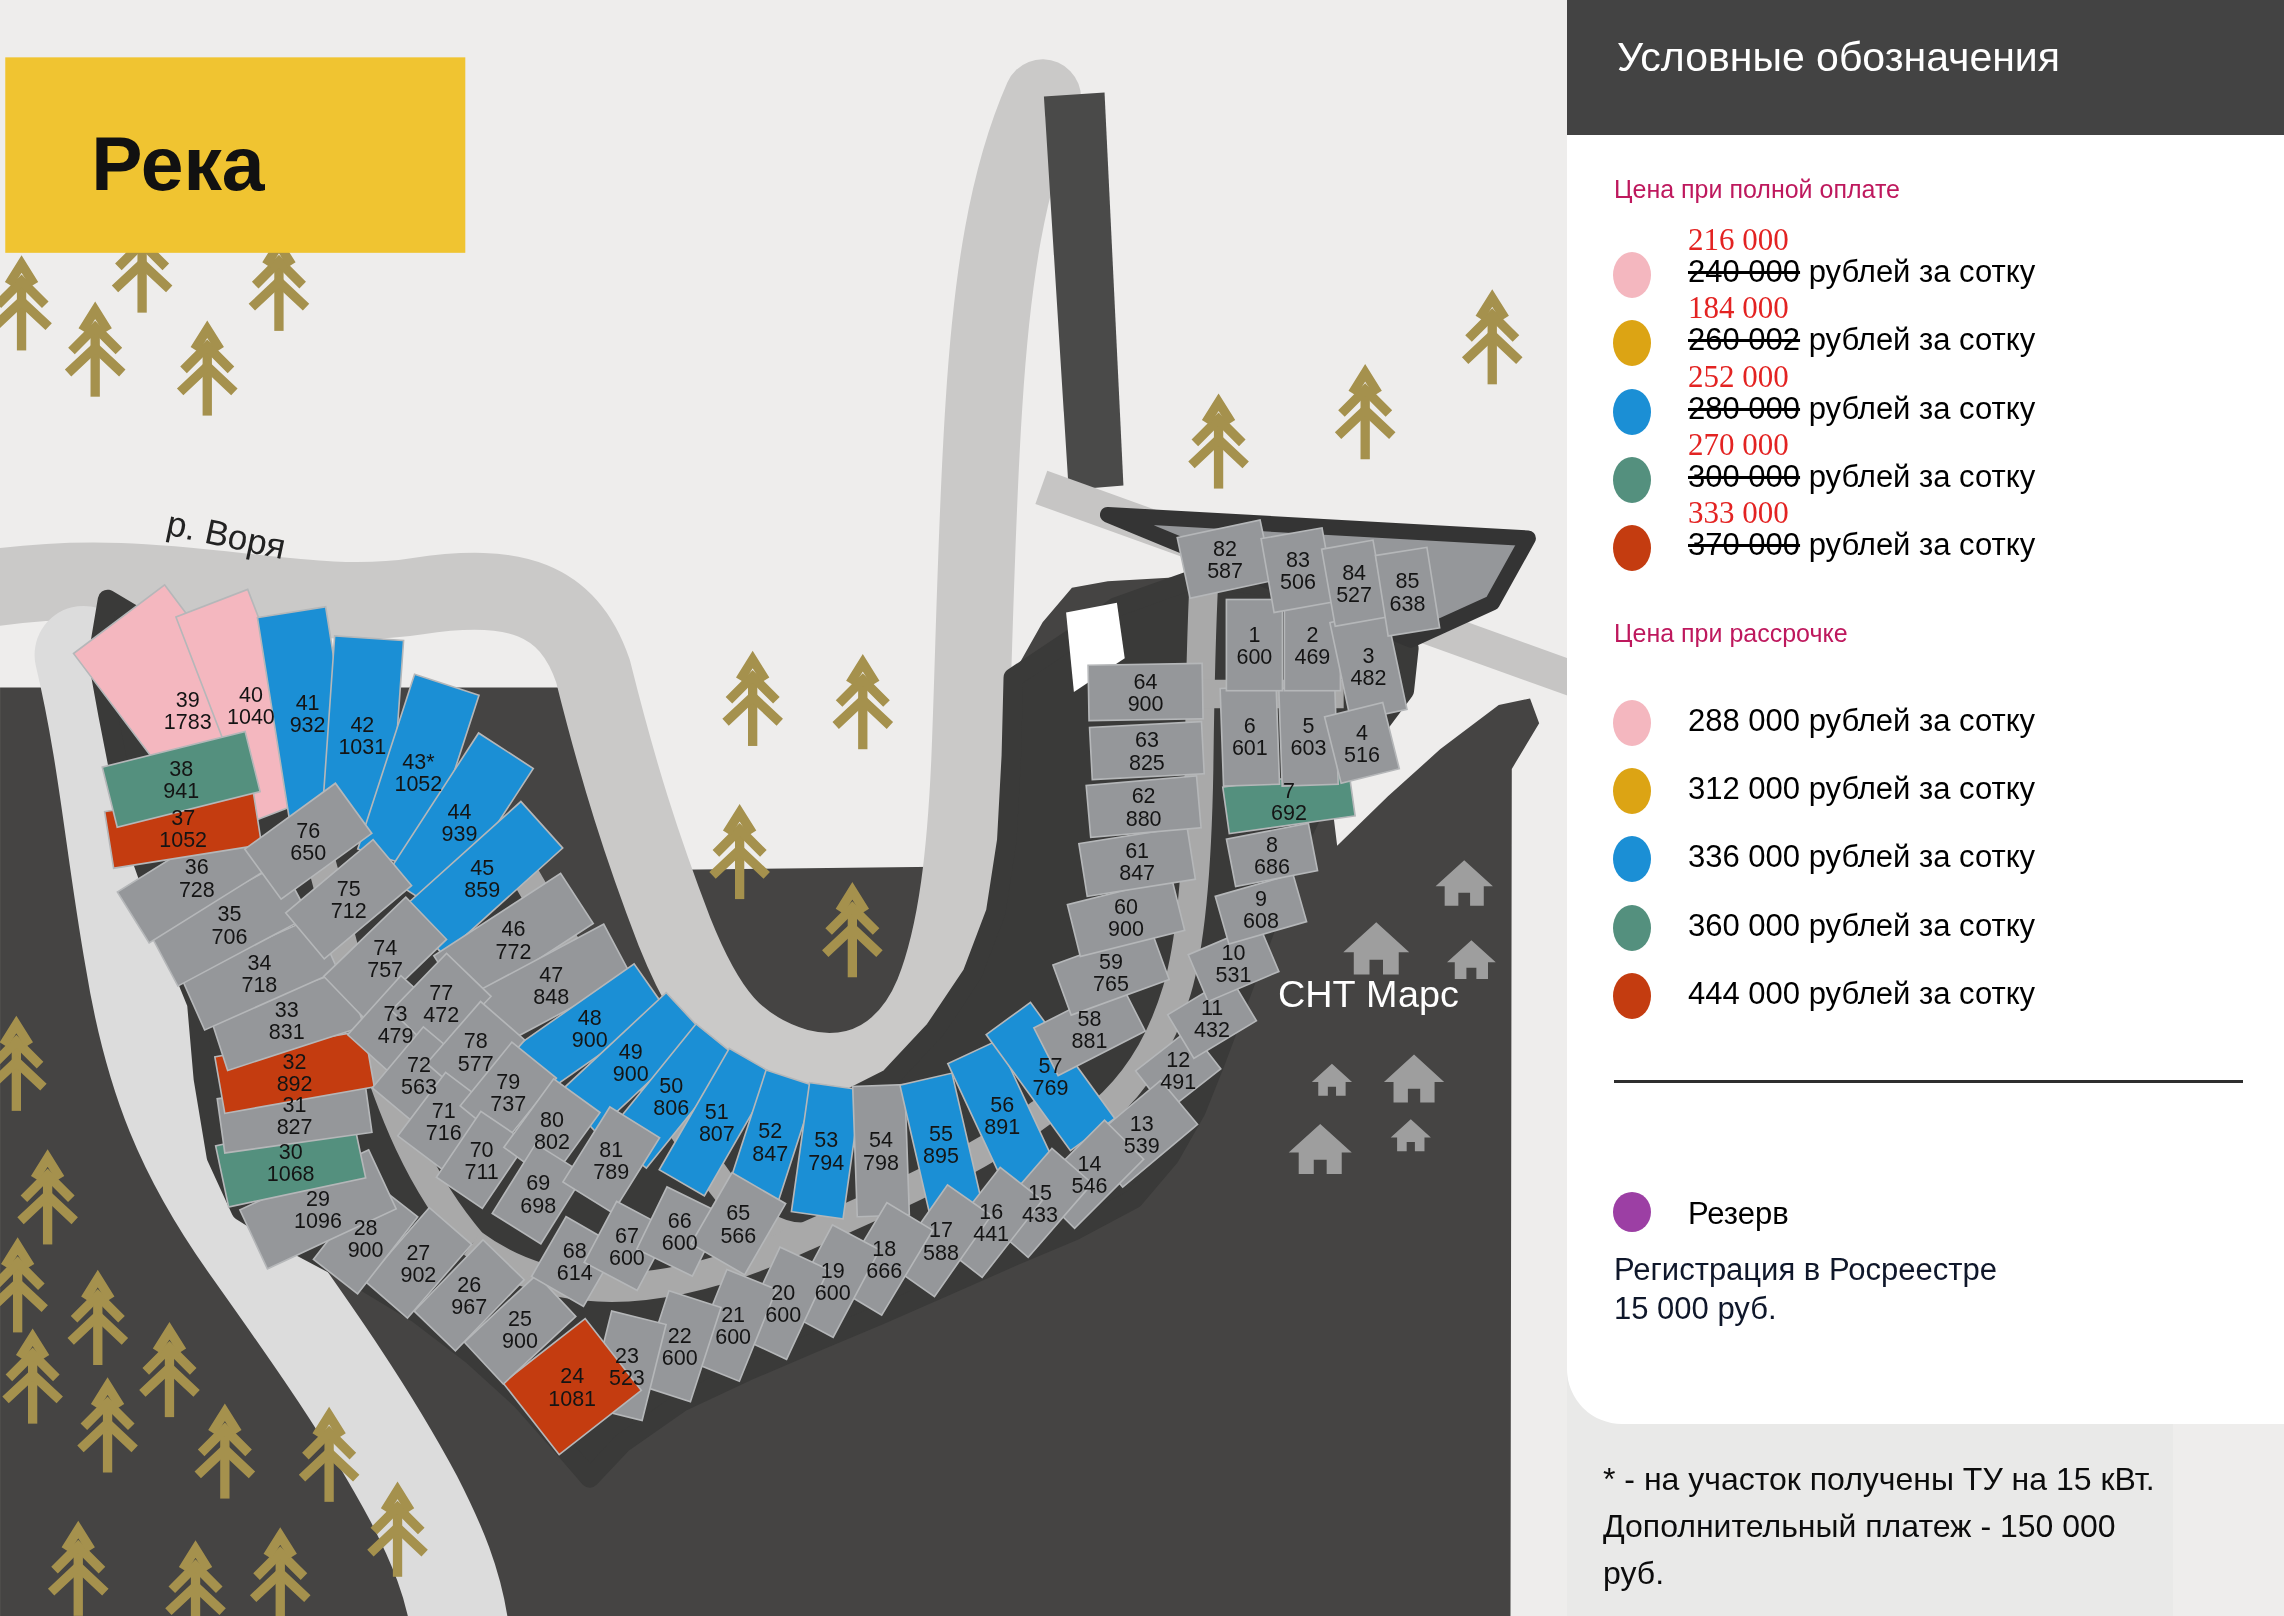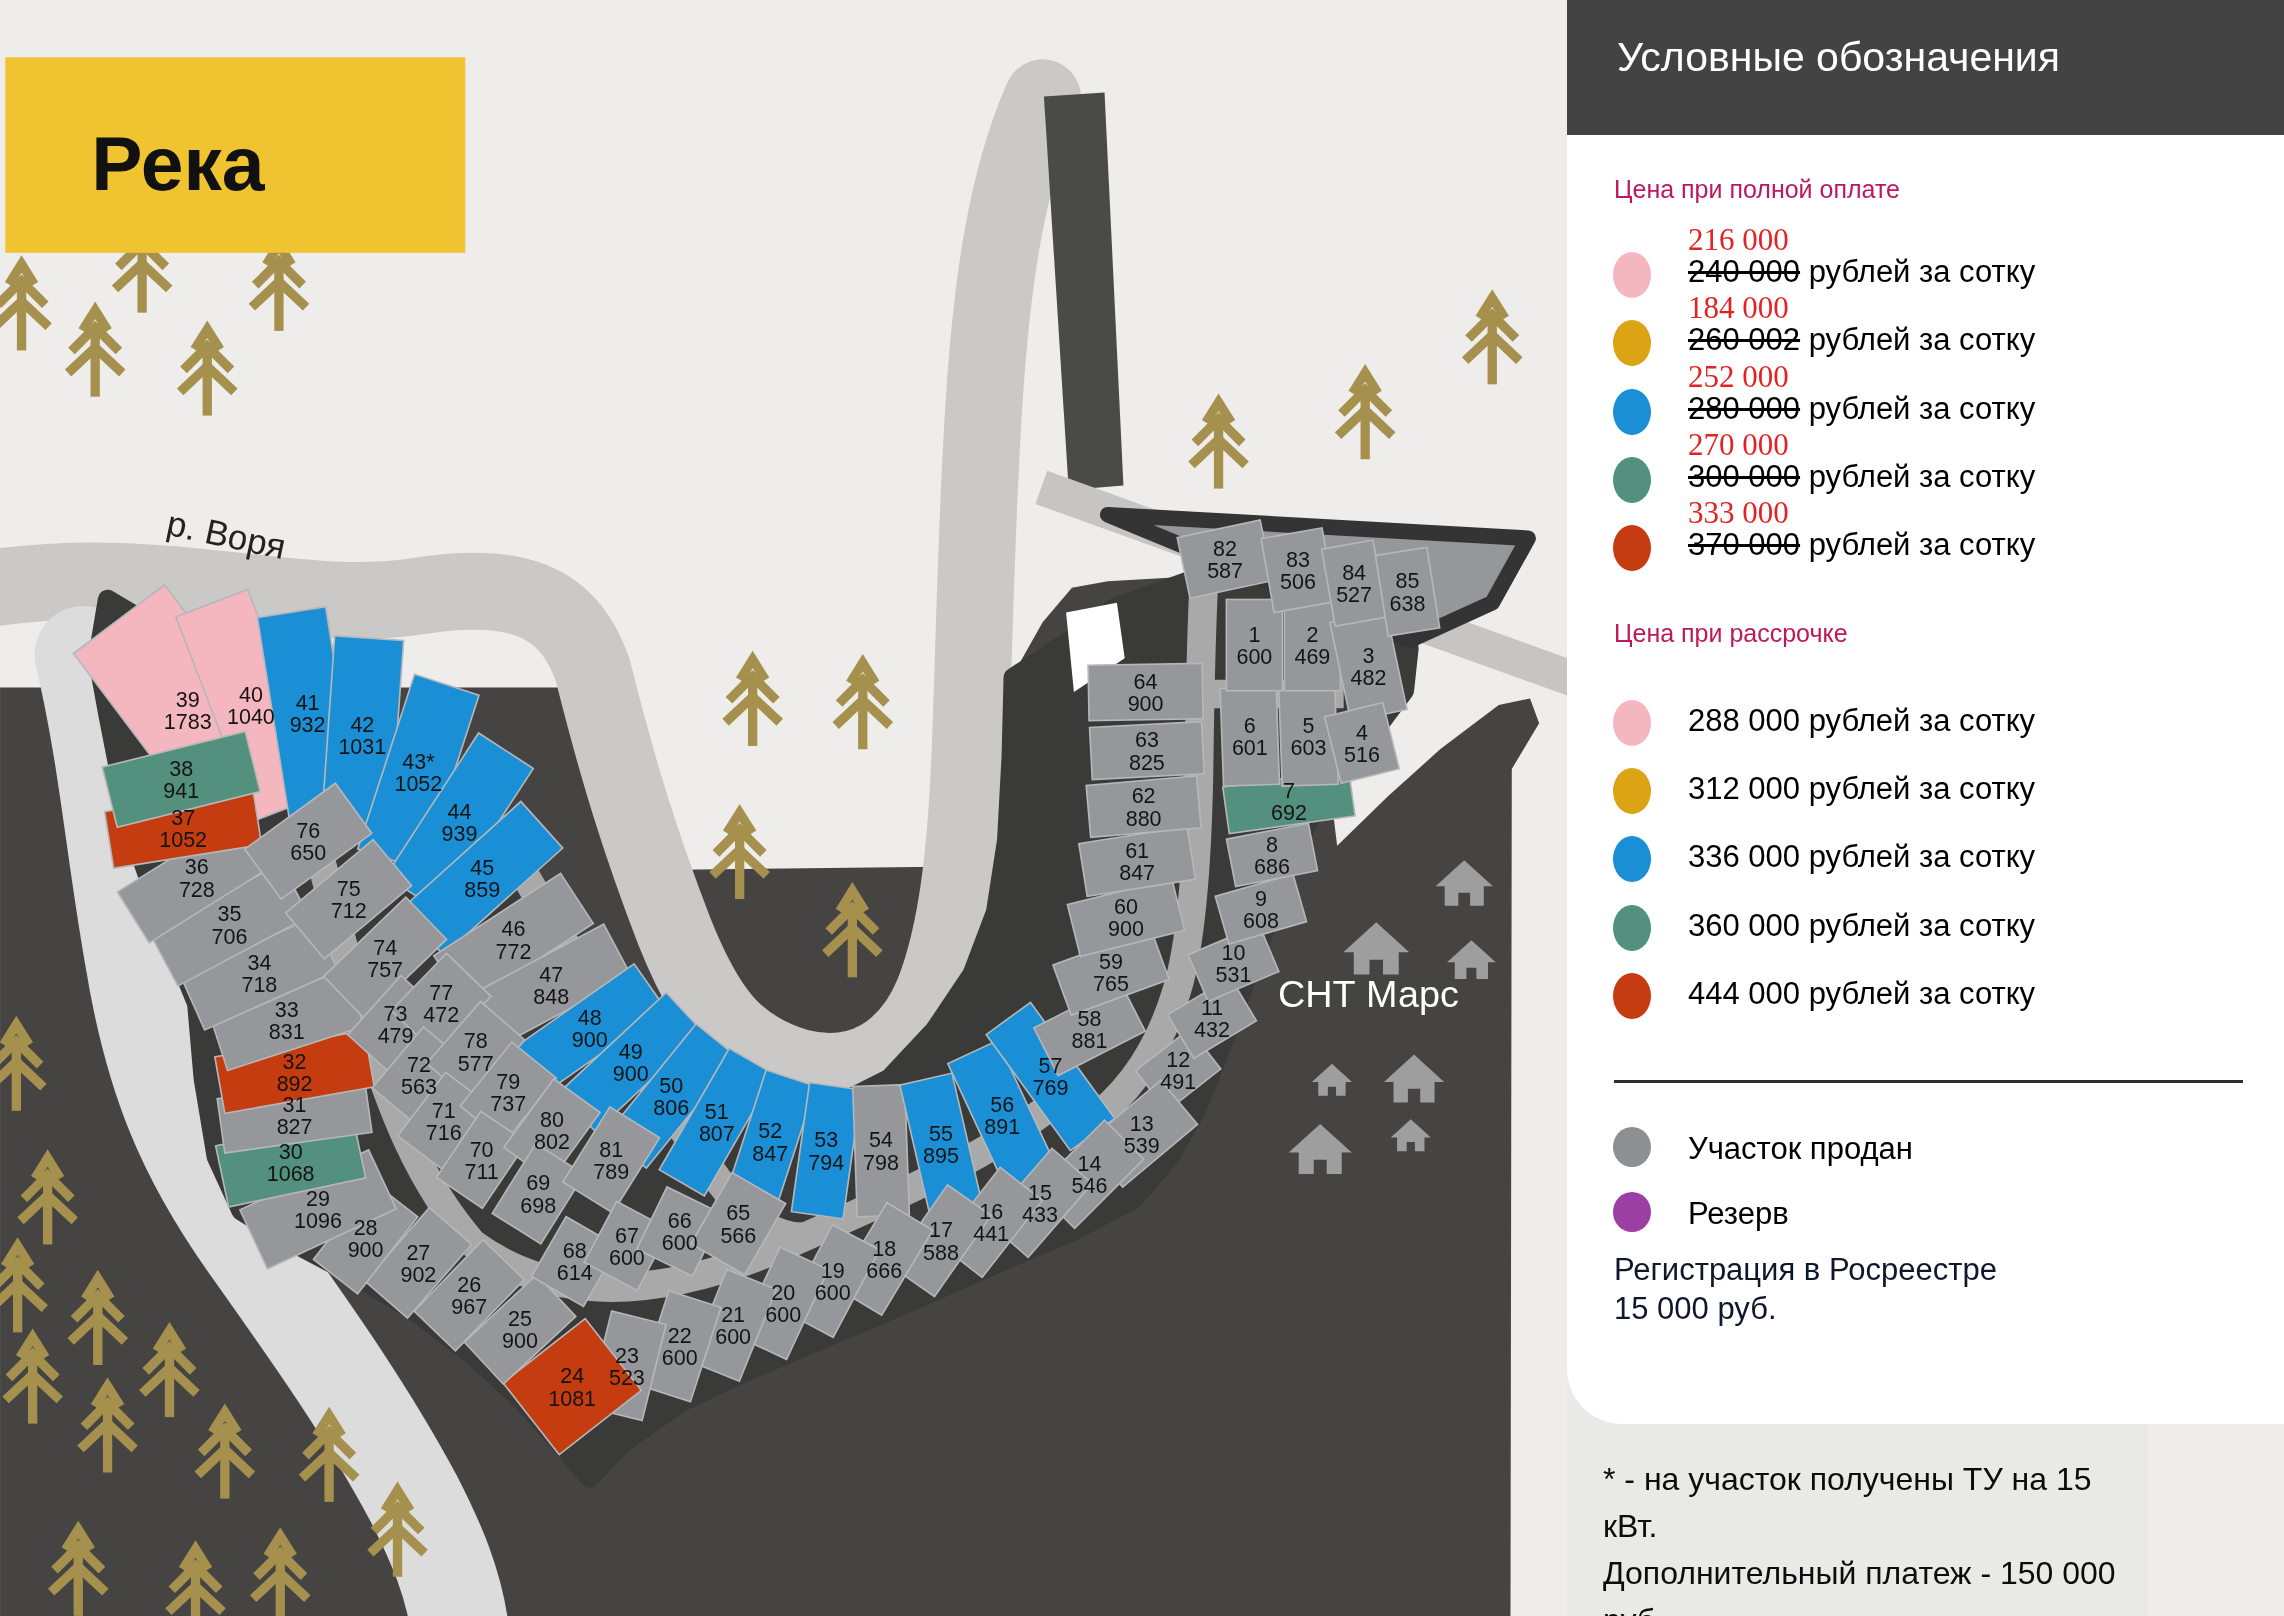--- a/index.html
+++ b/index.html
@@ -1,20 +1,20 @@
 <!DOCTYPE html>
 <html style="font-size:10.4px"><head>
 <meta charset="utf-8">
 <style>
   html,body{margin:0;padding:0;background:#888;}
   #page{position:relative;width:2284px;height:1616px;overflow:hidden;background:#eeedec;
         font-family:"Liberation Sans","DejaVu Sans",sans-serif;}
   #map-svg{position:absolute;left:0;top:0;}
   
-  #legend{position:absolute;left:1567px;top:0;width:581px;height:1616px;background:#e9e9e8;}
+  #legend{position:absolute;left:1567px;top:0;width:581px;height:1616px;background:#e9e9e8;padding-left:25px;}
   #legend .hdr{position:absolute;left:0;top:0;width:717px;height:135px;background:#434343;}
   #legend .hdr span{position:absolute;left:50px;top:34px;font-size:41px;color:#fff;}
   #legend .card{position:absolute;left:0;top:135px;width:717px;height:1289px;background:#ffffff;
                 border-bottom-left-radius:55px;}
   .lg-h{position:absolute;left:47px;font-size:25px;color:#be185d;}
   .lg-row{position:absolute;left:38px;height:65px;width:652px;}
   .dot{position:absolute;width:38px;height:46px;border-radius:50%;}
   .newp{position:absolute;left:83px;top:-5.2px;font-size:31px;color:#e32322;font-family:Liberation Serif, serif;}
   .oldline{position:absolute;left:83px;top:27px;font-size:31px;color:#000;white-space:nowrap;}
   .oldline s{text-decoration-thickness:2.6px;}
@@ -360,24 +360,20 @@
     <span class="dot" style="left: 7.8px; background: rgb(84, 144, 126);"></span>
     <span class="txt">360 000 рублей за сотку</span>
   </div>
   <div class="lg-row inst" style="top:972px">
     <span class="dot" style="left: 7.8px; background: rgb(196, 60, 16);"></span>
     <span class="txt">444 000 рублей за сотку</span>
   </div>
 
   <div class="divider"></div>
 
-  <div class="lg-row status" style="top:1126px">
-    <span class="dot" style="left: 7.8px; background: rgb(141, 144, 146);"></span>
-    <span class="txt">Участок продан</span>
-  </div>
   <div class="lg-row status" style="top:1191px">
     <span class="dot" style="left: 7.8px; background: rgb(156, 63, 164);"></span>
     <span class="txt">Резерв</span>
   </div>
 
   <div class="reg">
     <div>Регистрация в Росреестре</div>
     <div>15 000 руб.</div>
   </div>
 

